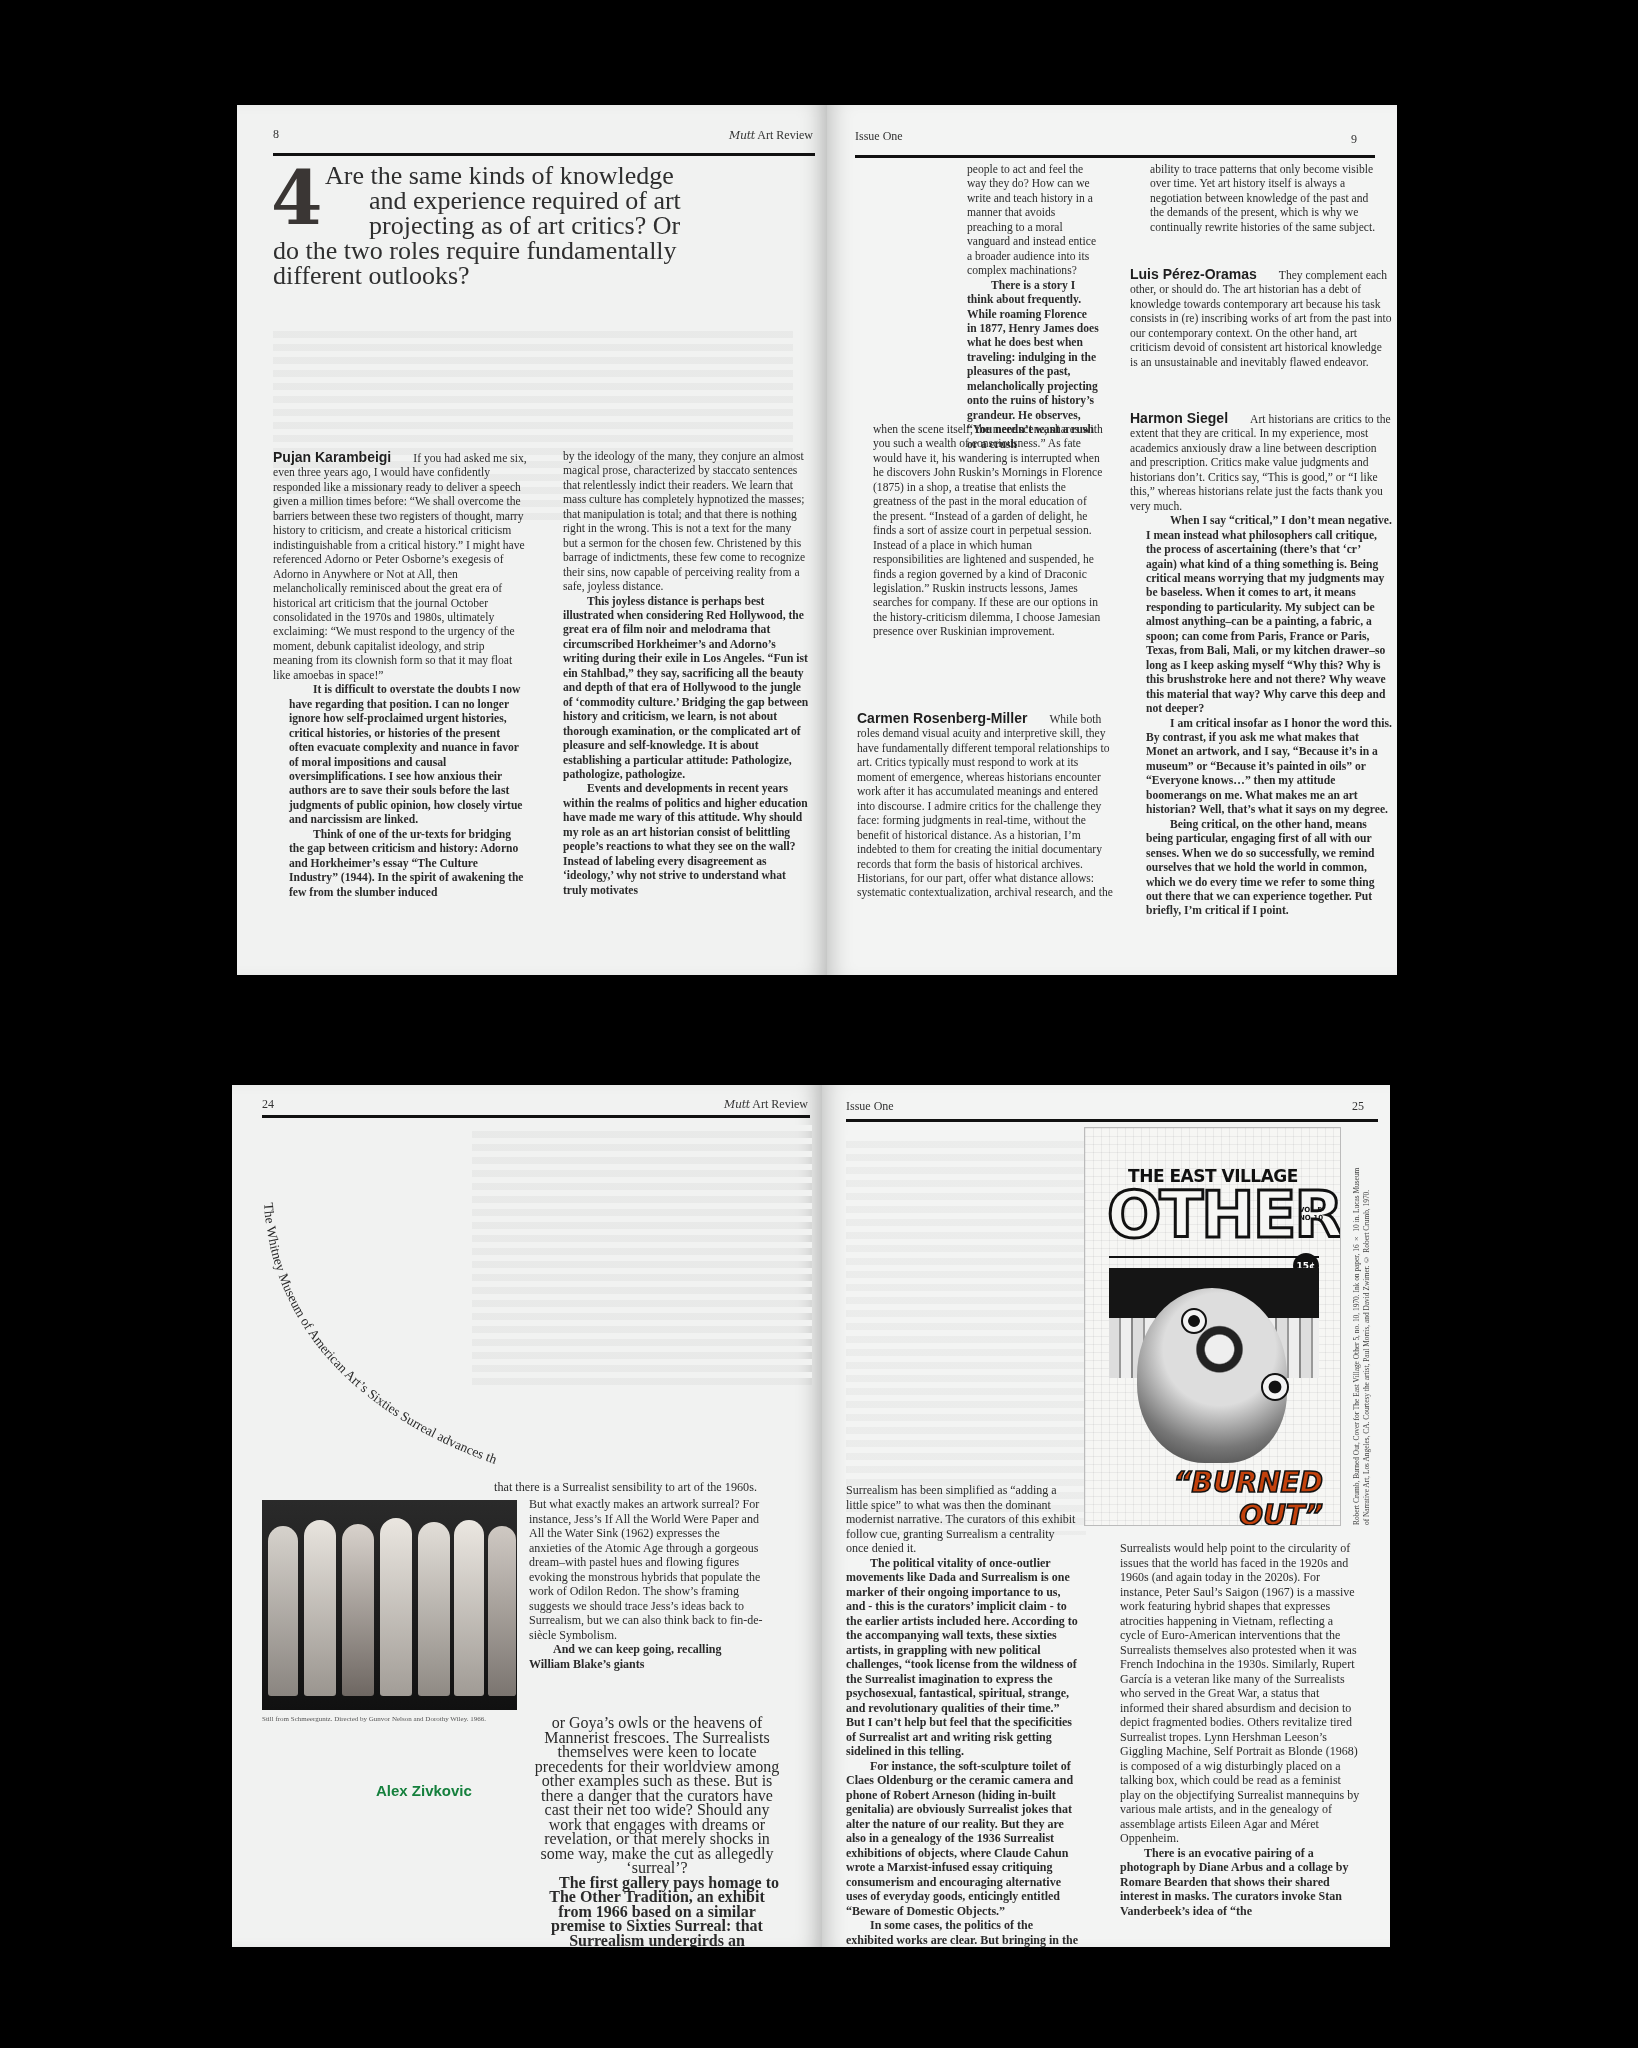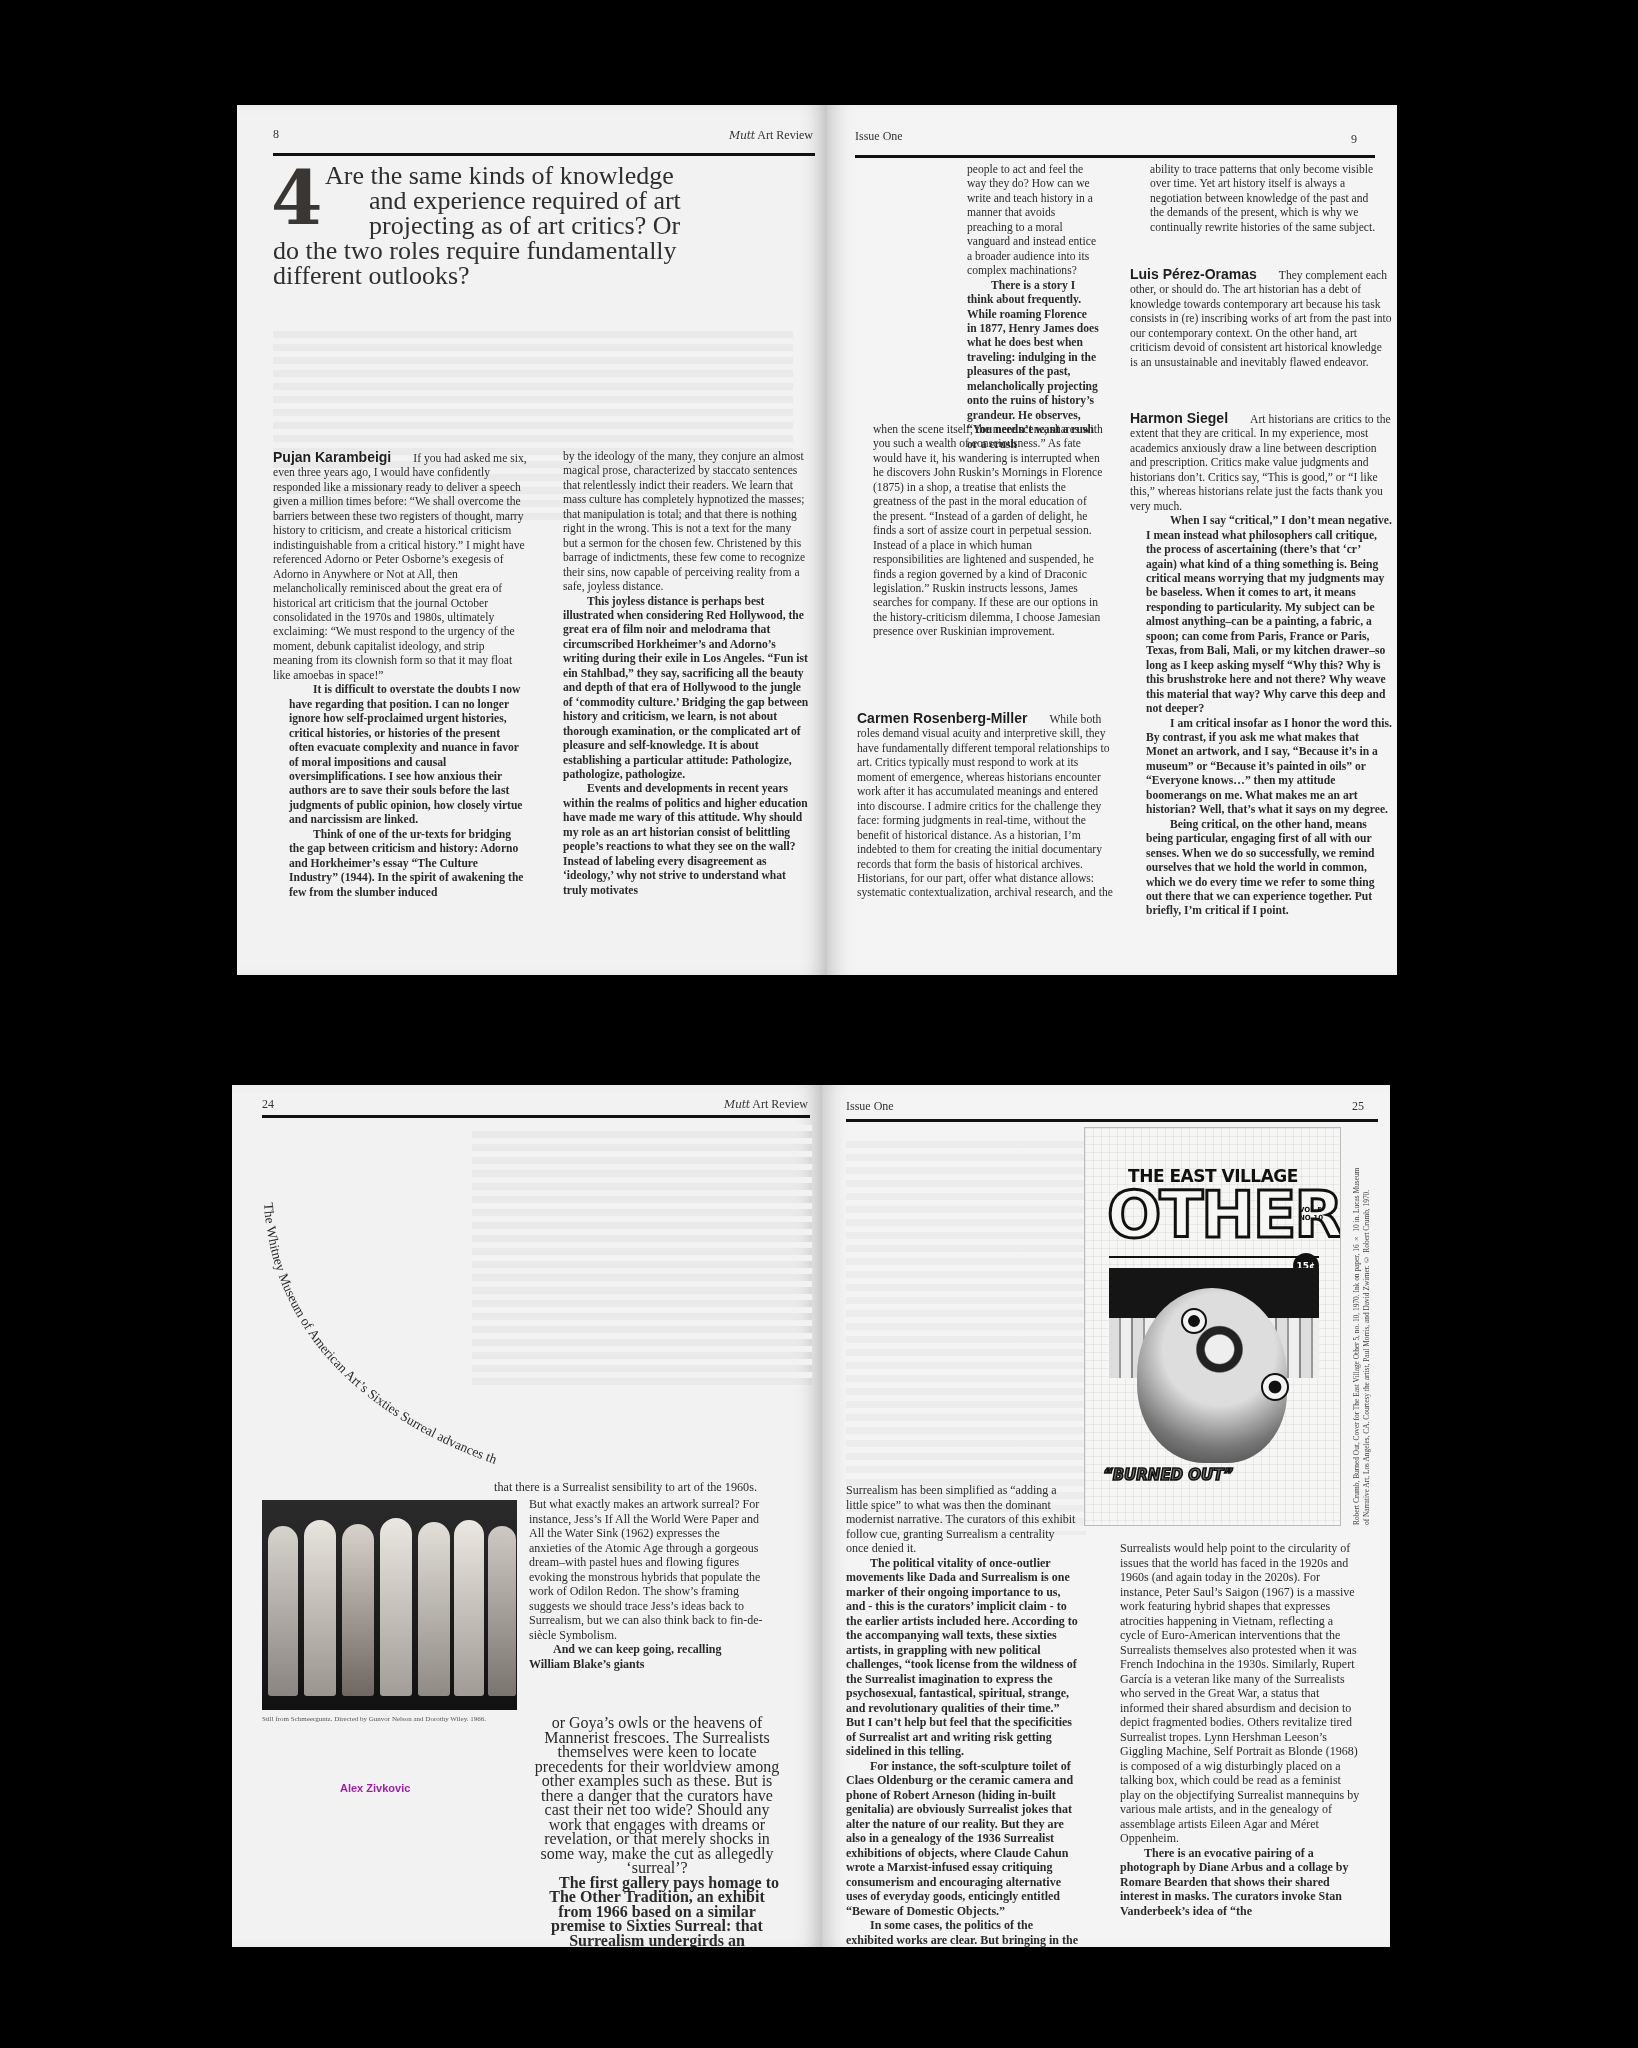--- a/index.html
+++ b/index.html
@@ -18,21 +18,21 @@
   .hang { padding-left:16px; }
   .hang .first { margin-left:-16px; }
   .author { font-family:"Liberation Sans","DejaVu Sans",sans-serif; font-weight:bold; font-size:14px; color:#1e1e1e; margin-right:22px; }
   .q-num { position:absolute; font-family:"DejaVu Serif",serif; font-weight:bold; font-size:74px; color:#3a3634; line-height:1; }
   .q-text { position:absolute; font-size:26px; line-height:25px; color:#2f2f2f; }
   .headline { position:absolute; font-family:"DejaVu Serif",serif; font-weight:bold; color:#3b3634; font-size:65px; line-height:63px; text-align:right; letter-spacing:-2px; }
   .headline i { font-style:italic; }
   .photo { position:absolute; background:#1e1e1e; overflow:hidden; }
   .figure { position:absolute; border-radius:30px 30px 6px 6px; }
   .caption { position:absolute; font-size:7px; color:#555; }
-  .byline { position:absolute; font-family:"Liberation Sans","DejaVu Sans",sans-serif; font-weight:bold; font-size:11px; color:#a21caf; }
+  .byline { position:absolute; font-family:"Liberation Sans","DejaVu Sans",sans-serif; font-weight:bold; font-size:15px; color:#15803d;margin-left:36px; }
   .comic { position:absolute; background:#f6f6f4; border:1px solid #bbb; overflow:hidden; }
   .credit { position:absolute; writing-mode:vertical-rl; transform:rotate(180deg); font-size:7.4px; line-height:10px; color:#444; }
   svg text { font-family:"Liberation Serif","DejaVu Serif",serif; }
 </style>
 </head>
 <body>
 
 <div class="page left" style="left:237px;top:105px;width:590px;height:870px;">
   <span class="folio" style="left:36px;top:22px;">8</span>
   <span class="folio" style="right:14px;top:23px;">
@@ -149,21 +149,21 @@
       <div>VOL.5</div>
       <div>NO.10</div>
     </div>
     <div style="position:absolute;left:24px;top:128px;width:210px;height:2px;background:#111;"></div>
     <div style="position:absolute;left:208px;top:125px;width:26px;height:26px;border-radius:50%;background:#111;color:#fff;font-size:9px;line-height:26px;text-align:center;font-family:'DejaVu Sans',sans-serif;font-weight:bold;">15¢</div>
     <div style="position:absolute;left:24px;top:140px;width:210px;height:85px;background:#151515;"></div>
     <div style="position:absolute;left:24px;top:190px;width:210px;height:60px;background:repeating-linear-gradient(90deg,#ddd 0 10px,#999 10px 12px,#eee 12px 22px,#888 22px 24px);"></div>
     <div style="position:absolute;left:52px;top:160px;width:150px;height:175px;border-radius:50% 50% 40% 45%;background:radial-gradient(circle at 55% 35%,#eee 0 10%,#222 11% 16%,#ddd 17% 40%,#777 70%,#333 100%);"></div>
     <div style="position:absolute;left:96px;top:180px;width:22px;height:22px;border-radius:50%;background:radial-gradient(circle,#111 0 35%,#f3f3f3 40%);border:2px solid #111;"></div>
     <div style="position:absolute;left:176px;top:245px;width:24px;height:24px;border-radius:50%;background:radial-gradient(circle,#111 0 35%,#f3f3f3 40%);border:2px solid #111;"></div>
-    <div style="position:absolute;left:18px;top:338px;width:220px;text-align:left;font-family:'DejaVu Sans',sans-serif;font-weight:bold;font-style:italic;font-size:15px;color:#737373;-webkit-text-stroke:1.6px #111;">“BURNED OUT”</div>
+    <div style="position:absolute;left:18px;top:338px;width:220px;text-align:right;font-family:'DejaVu Sans',sans-serif;font-weight:bold;font-style:italic;font-size:28px;color:#c2410c;-webkit-text-stroke:1.6px #111;">“BURNED OUT”</div>
   </div>
   <div class="credit" style="left:530px;top:50px;height:390px;">
     <div>Robert Crumb, Burned Out, Cover for The East Village Other 5, no. 10, 1970. Ink on paper, 16 × 10 in. Lucas Museum</div>
     <div>of Narrative Art, Los Angeles, CA. Courtesy the artist, Paul Morris, and David Zwirner. © Robert Crumb, 1970.</div>
   </div>
 
   <div class="txt" style="left:24px;top:398px;width:232px;font-size:12px;line-height:14.5px;">
     <p>Surrealism has been simplified as “adding a little spice” to what was then the dominant modernist narrative. The curators of this exhibit follow cue, granting Surrealism a centrality once denied it.</p>
     <p class="ind">The political vitality of once-outlier movements like Dada and Surrealism is one marker of their ongoing importance to us, and - this is the curators’ implicit claim - to the earlier artists included here. According to the accompanying wall texts, these sixties artists, in grappling with new political challenges, “took license from the wildness of the Surrealist imagination to express the psychosexual, fantastical, spiritual, strange, and revolutionary qualities of their time.” But I can’t help but feel that the specificities of Surrealist art and writing risk getting sidelined in this telling.</p>
     <p class="ind">For instance, the soft-sculpture toilet of Claes Oldenburg or the ceramic camera and phone of Robert Arneson (hiding in-built genitalia) are obviously Surrealist jokes that alter the nature of our reality. But they are also in a genealogy of the 1936 Surrealist exhibitions of objects, where Claude Cahun wrote a Marxist-infused essay critiquing consumerism and encouraging alternative uses of everyday goods, enticingly entitled “Beware of Domestic Objects.”</p>

